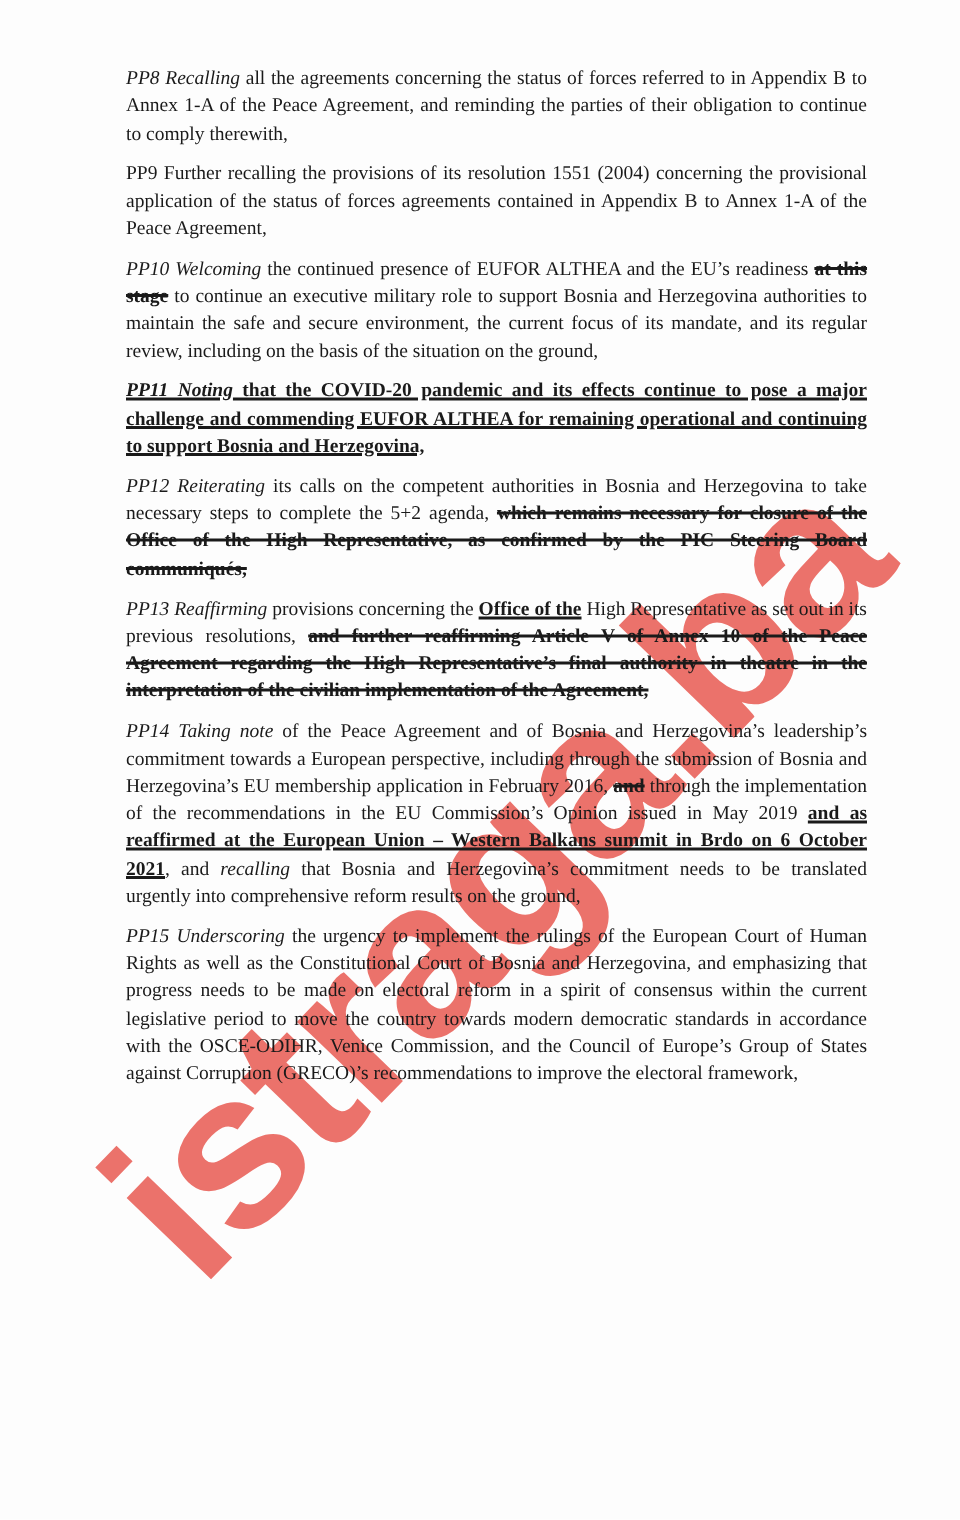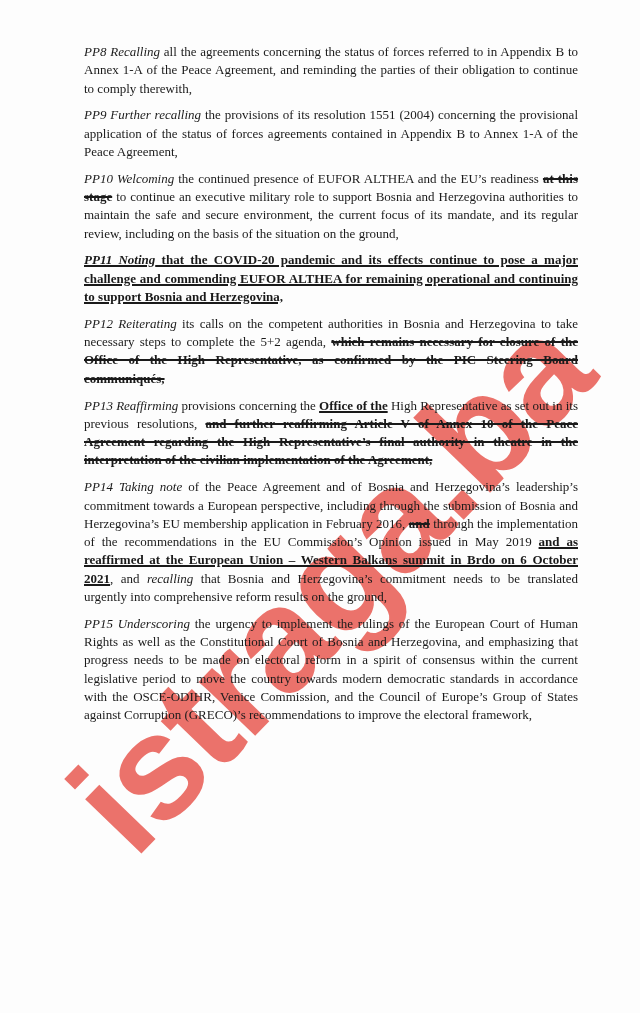--- a/index.html
+++ b/index.html
@@ -35,21 +35,21 @@
   #doc-body p{margin:0 0 8.5px 0;}
   #doc-body span{text-decoration-thickness:1.5px;}
 </style>
 </head>
 <body>
 
 <div id="page">
   <div id="watermark" style="color: rgb(229, 62, 52); opacity: 0.72;">istraga.ba</div>
   <div id="doc-body">
       <p><span style="font-style: italic;">PP8 Recalling</span><span> all the agreements concerning the status of forces referred to in Appendix B to Annex 1-A of the Peace Agreement, and reminding the parties of their obligation to continue to comply therewith,</span></p>
-      <p><span style="font-style: italic; margin-top: 29px;">PP9 Further recalling</span><span> the provisions of its resolution 1551 (2004) concerning the provisional application of the status of forces agreements contained in Appendix B to Annex 1-A of the Peace Agreement,</span></p>
+      <p><span style=" margin-top: 29px;">PP9 Further recalling</span><span> the provisions of its resolution 1551 (2004) concerning the provisional application of the status of forces agreements contained in Appendix B to Annex 1-A of the Peace Agreement,</span></p>
       <p><span style="font-style: italic;">PP10 Welcoming</span><span> the continued presence of EUFOR ALTHEA and the EU’s readiness </span><span style="font-weight: bold; text-decoration-line: line-through;">at this stage</span><span> to continue an executive military role to support Bosnia and Herzegovina authorities to maintain the safe and secure environment, the current focus of its mandate, and its regular review, including on the basis of the situation on the ground,</span></p>
       <p><span style="font-style: italic; font-weight: bold; text-decoration-line: underline; margin-top: 20px;">PP11 Noting</span><span style="font-weight: bold; text-decoration-line: underline;"> that the COVID-20 pandemic and its effects continue to pose a major challenge and commending EUFOR ALTHEA for remaining operational and continuing to support Bosnia and Herzegovina,</span></p>
       <p><span style="font-style: italic;">PP12 Reiterating</span><span> its calls on the competent authorities in Bosnia and Herzegovina to take necessary steps to complete the 5+2 agenda, </span><span style="font-weight: bold; text-decoration-line: line-through;">which remains necessary for closure of the Office of the High Representative, as confirmed by the PIC Steering Board communiqués,</span></p>
       <p><span style="font-style: italic;">PP13 Reaffirming</span><span> provisions concerning the </span><span style="font-weight: bold; text-decoration-line: underline;">Office of the</span><span> High Representative as set out in its previous resolutions, </span><span style="font-weight: bold; text-decoration-line: line-through;">and further reaffirming Article V of Annex 10 of the Peace Agreement regarding the High Representative’s final authority in theatre in the interpretation of the civilian implementation of the Agreement,</span></p>
       <p><span style="font-style: italic;">PP14 Taking note</span><span> of the Peace Agreement and of Bosnia and Herzegovina’s leadership’s commitment towards a European perspective, including through the submission of Bosnia and Herzegovina’s EU membership application in February 2016, </span><span style="font-weight: bold; text-decoration-line: line-through;">and</span><span> through the implementation of the recommendations in the EU Commission’s Opinion issued in May 2019 </span><span style="font-weight: bold; text-decoration-line: underline;">and as reaffirmed at the European Union – Western Balkans summit in Brdo on 6 October 2021</span><span>, and </span><span style="font-style: italic;">recalling</span><span> that Bosnia and Herzegovina’s commitment needs to be translated urgently into comprehensive reform results on the ground,</span></p>
       <p><span style="font-style: italic;">PP15 Underscoring</span><span> the urgency to implement the rulings of the European Court of Human Rights as well as the Constitutional Court of Bosnia and Herzegovina, and emphasizing that progress needs to be made on electoral reform in a spirit of consensus within the current legislative period to move the country towards modern democratic standards in accordance with the OSCE-ODIHR, Venice Commission, and the Council of Europe’s Group of States against Corruption (GRECO)’s recommendations to improve the electoral framework,</span></p>
     </div>
 </div>
 
 </body></html>

